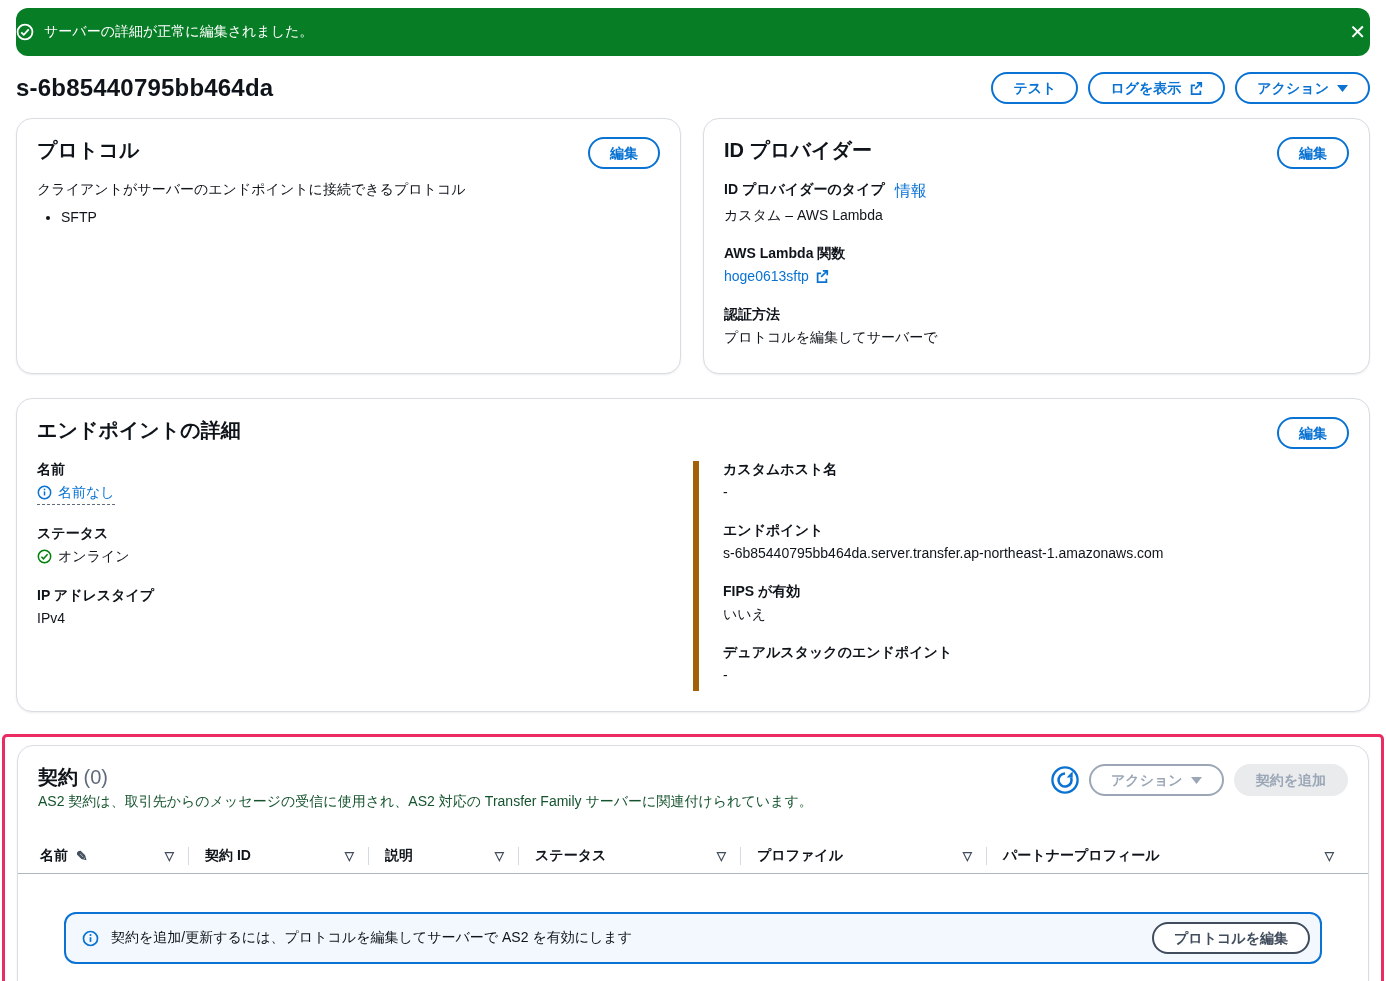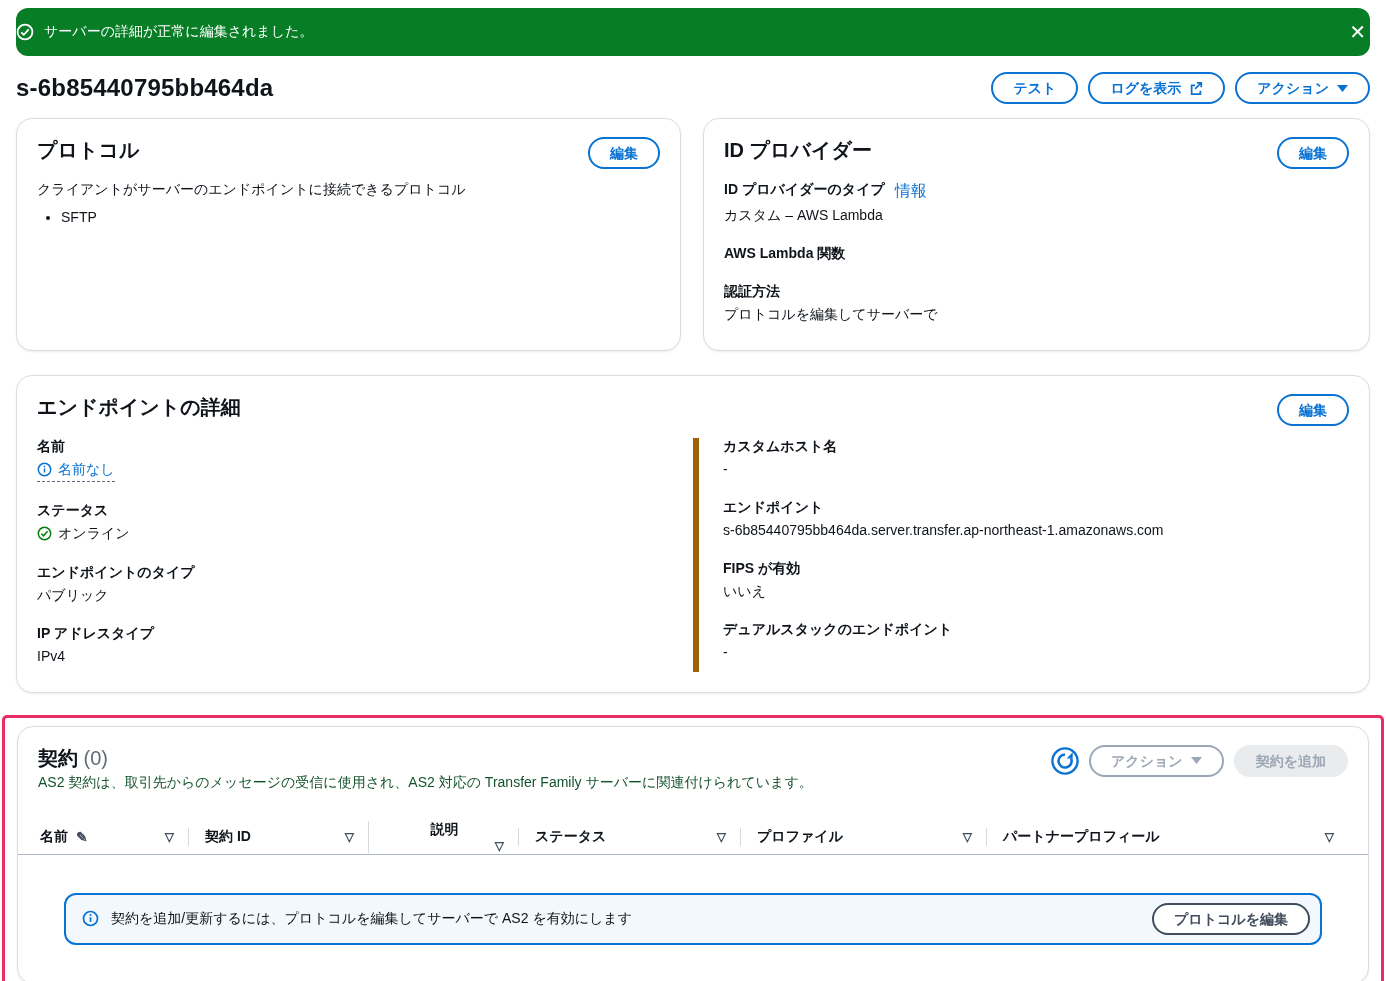--- a/index.html
+++ b/index.html
@@ -150,20 +150,31 @@
           <div class="flabel">
             <span>ID プロバイダーのタイプ</span>
             <a class="link small">情報</a>
           </div>
           <div class="fvalue">カスタム – AWS Lambda</div>
         </div>
         <div class="fgroup">
           <div class="flabel">
               <span>AWS Lambda 関数</span>
             </div>
+          <div class="fvalue">
+            <a class="link" style="display:inline-flex;align-items:center;gap:6px;">
+              <span>hoge0613sftp</span>
+              <span class="icon">
+                <svg width="14" height="14" viewBox="0 0 16 16" fill="currentColor">
+                    <path d="M2 4h5v2H4v8h8v-3h2v5H2z"></path>
+                    <path d="M9 1h6v6h-2V4.4l-5.3 5.3-1.4-1.4L11.6 3H9z"></path>
+                  </svg>
+              </span>
+            </a>
+          </div>
         </div>
         <div class="fgroup">
           <div class="flabel">
               <span>認証方法</span>
             </div>
           <div class="fvalue">プロトコルを編集してサーバーで</div>
         </div>
       </div>
     </div>
   </div>
@@ -201,26 +212,20 @@
               </div>
             <div class="fvalue status-ok">
               <span class="icon">
                 <svg width="15" height="15" viewBox="0 0 16 16">
                     <circle cx="8" cy="8" r="6.6" fill="none" stroke="currentColor" stroke-width="1.6"></circle>
                     <path d="M4.7 8.3l2.2 2.2 4.4-4.8" fill="none" stroke="currentColor" stroke-width="1.6"></path>
                   </svg>
               </span>
               <span>オンライン</span>
             </div>
-          </div>
-          <div class="fgroup">
-            <div class="flabel">
-                <span>エンドポイントのタイプ</span>
-              </div>
-            <div class="fvalue">パブリック</div>
           </div>
           <div class="fgroup">
             <div class="flabel">
                 <span>IP アドレスタイプ</span>
               </div>
             <div class="fvalue">IPv4</div>
           </div>
         </div>
         <div class="colR">
           <div class="fgroup">
@@ -289,21 +294,21 @@
             <span class="lbl">
               <span>名前</span>
               <span class="pencil">✎</span>
             </span>
             <span class="filter">▽</span>
           </div>
           <div class="th" style="width:180px;">
             <span class="lbl">契約 ID</span>
             <span class="filter">▽</span>
           </div>
-          <div class="th" style="width:150px;flex-direction:column;">
+          <div class="th" style="width:150px;">
             <span class="lbl">説明</span>
             <span class="filter">▽</span>
           </div>
           <div class="th" style="width:222px;">
             <span class="lbl">ステータス</span>
             <span class="filter">▽</span>
           </div>
           <div class="th" style="width:246px;">
             <span class="lbl">プロファイル</span>
             <span class="filter">▽</span>

